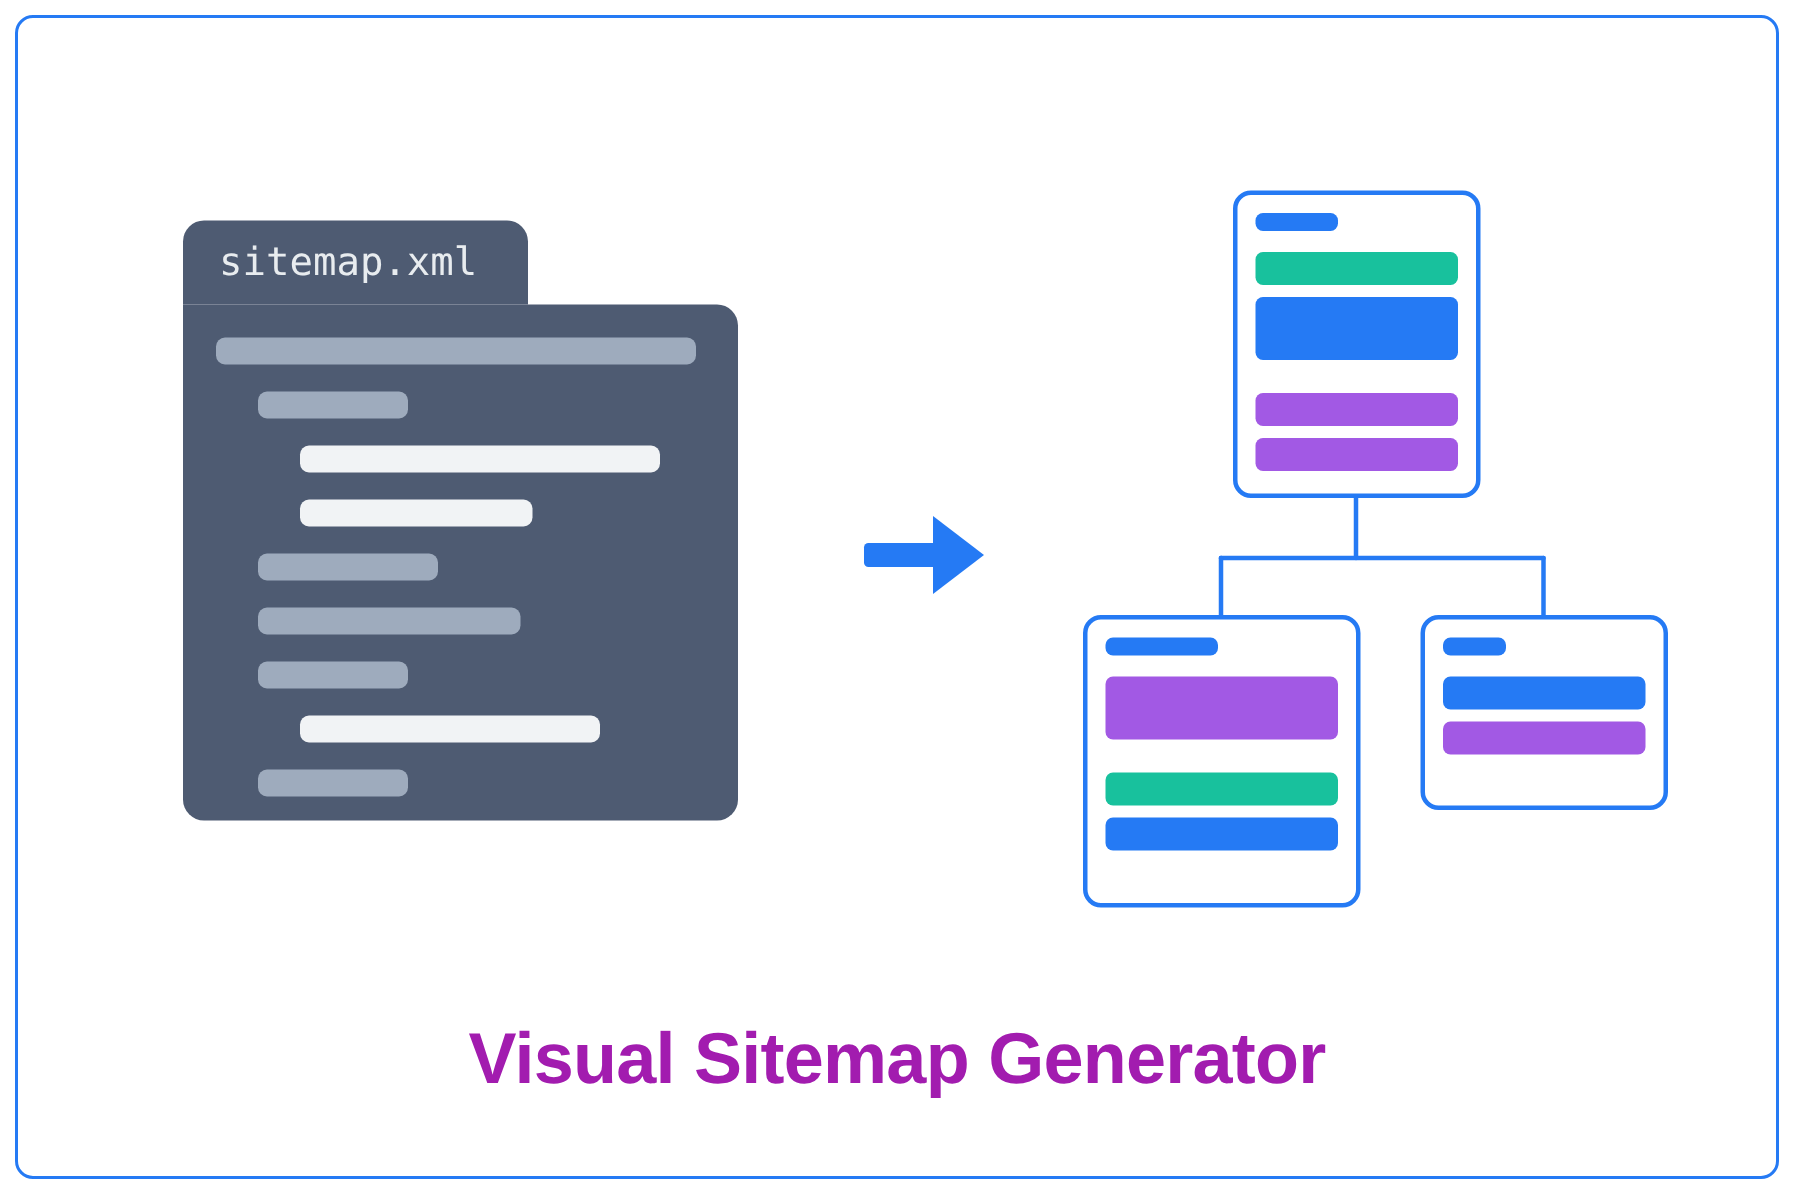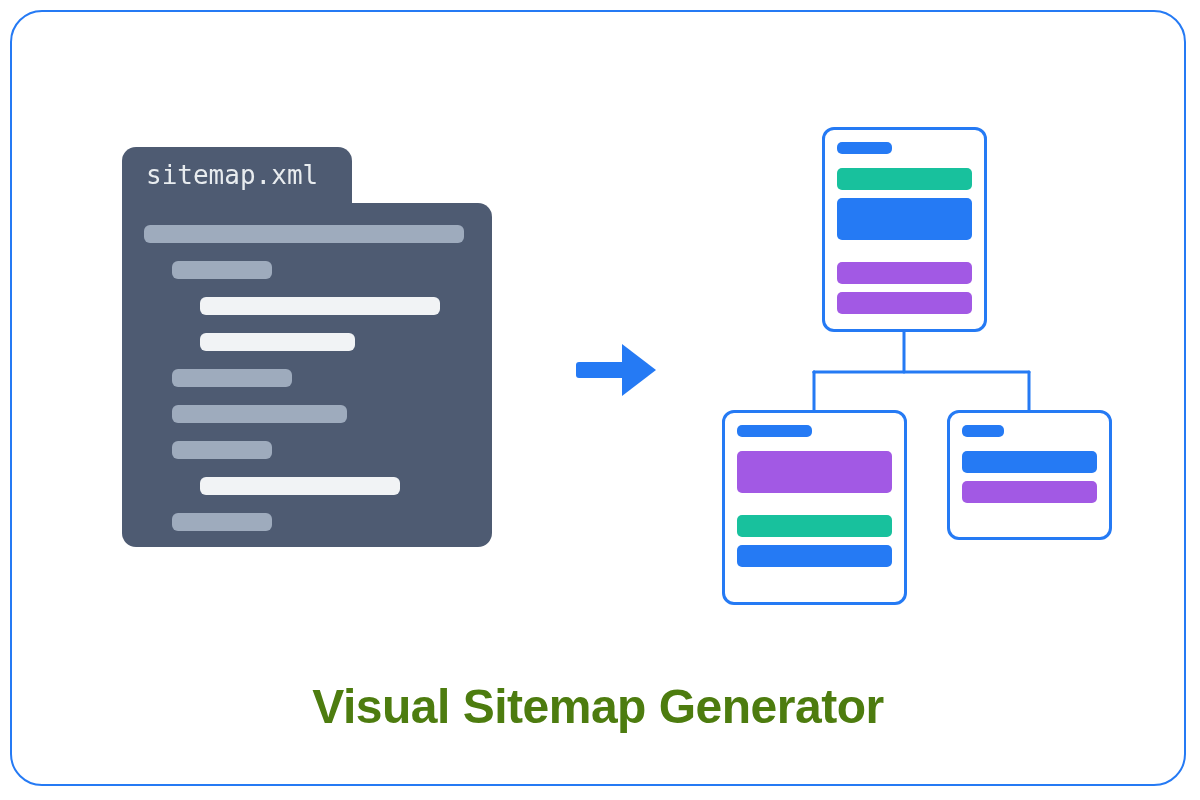--- a/index.html
+++ b/index.html
@@ -10,21 +10,21 @@
     background: #ffffff;
     font-family: -apple-system, BlinkMacSystemFont, "Segoe UI", Arial, sans-serif;
   }
   .frame {
     position: absolute;
     left: 10px;
     top: 10px;
     width: 1176px;
     height: 776px;
     border: 2px solid #257af4;
-    border-radius: 32px;
+    border-radius: 12px;
     box-sizing: border-box;
     background: #ffffff;
   }
 
   
   .file-card {
     position: absolute;
     left: 110px;
     top: 135px;
     width: 370px;
@@ -158,21 +158,21 @@
     pointer-events: none;
   }
 
   
   .title {
     position: absolute;
     left: 0;
     right: 0;
     bottom: 50px;
     text-align: center;
-    color: #4d7c0f;
+    color: #a21caf;
     font-weight: 800;
     font-size: 48px;
     letter-spacing: -0.5px;
   }
 </style>
 </head>
 <body>
 
 <div class="frame">
 

